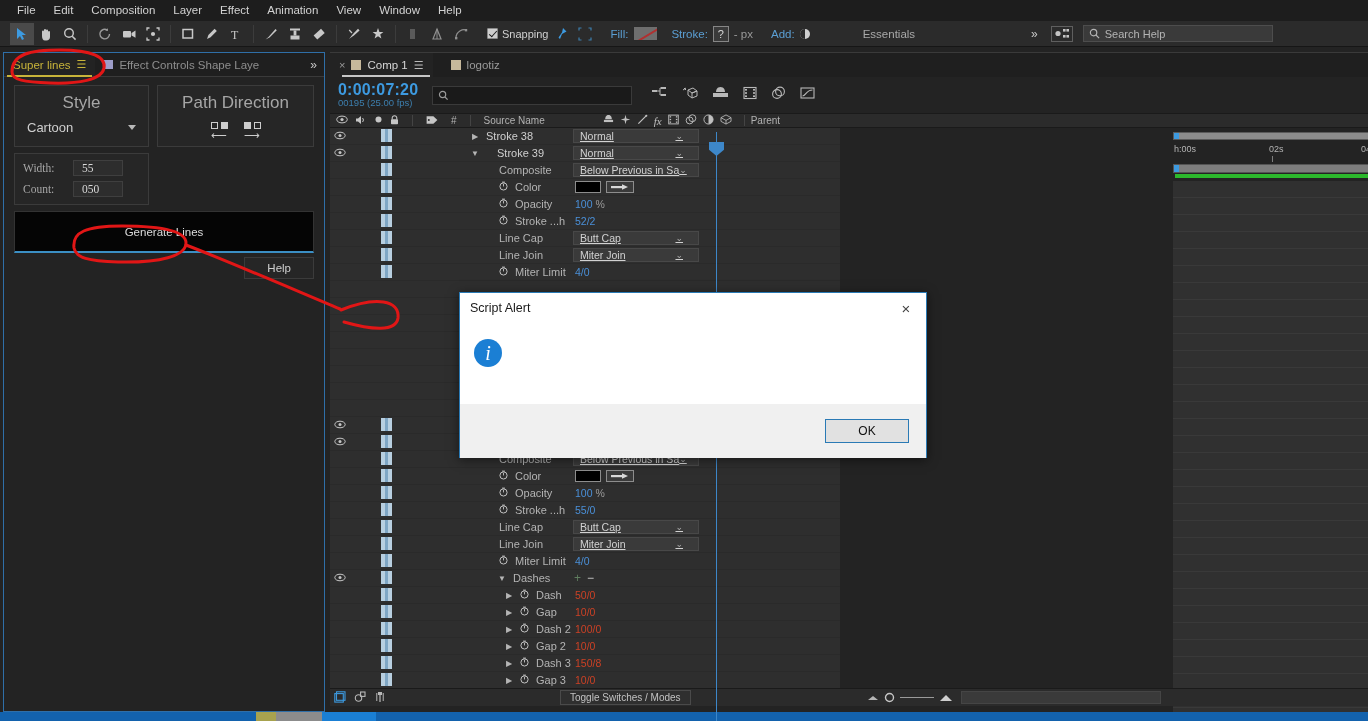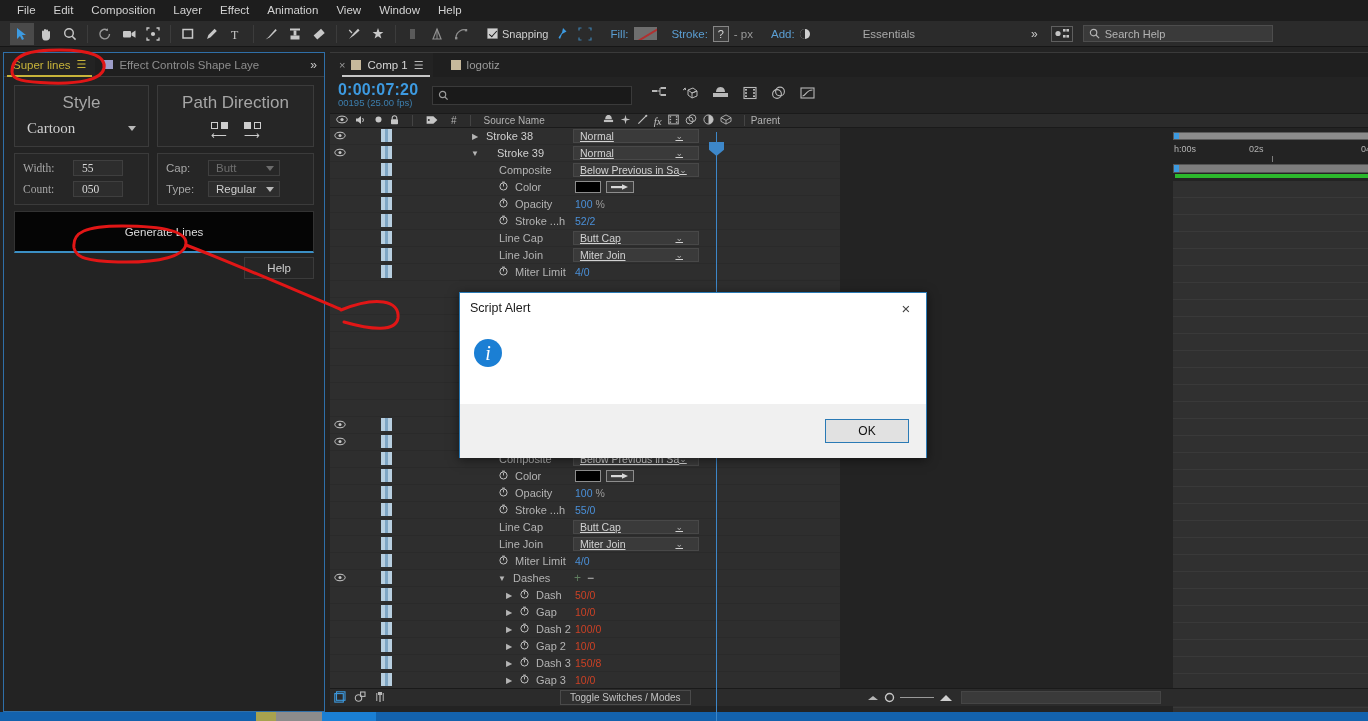--- a/index.html
+++ b/index.html
@@ -102,21 +102,21 @@
   .sl-box {
     border: 1px solid #3b3b3b; background: #262626; padding: 7px 8px;
   }
   .sl-box.style { width: 135px; }
   .sl-box.path { flex: 1; }
   .sl-box.dims { width: 135px; padding: 6px 8px 7px; font-family: Liberation Serif, serif; }
   .sl-box.capt { flex: 1; padding: 6px 8px 7px; }
   .sl-h { color: #a6a6a6; font-size: 17px; text-align: center; margin-bottom: 7px; }
   .sl-sel {
     display: flex; align-items: center; justify-content: space-between;
-    color: #cfcfcf; font-size: 15px; padding: 0 4px; font-family: Liberation Serif, serif;
+    color: #cfcfcf; font-size: 13px; padding: 0 4px;
   }
   .caret { width:0;height:0;border-left:4px solid transparent;border-right:4px solid transparent;border-top:5px solid #b8b8b8; }
   .caret.dim { border-top-color:#6c6c6c; }
   .pathdir { display: flex; justify-content: center; gap: 16px; align-items: center; padding-top: 2px; }
   .pd { display: flex; flex-direction: column; align-items: center; gap: 2px; }
   .pd .sqs { display: flex; gap: 3px; }
   .pd .sq { width: 7px; height: 7px; border: 1px solid #cdcdcd; }
   .pd .sq.f { background: #cdcdcd; }
   .pd .arw { color: #cdcdcd; font-size: 11px; line-height: 8px; }
   .fieldrow { display: flex; align-items: center; margin-bottom: 5px; }
@@ -535,36 +535,20 @@
 
       <div class="sl-row">
         <div class="sl-box dims">
           <div class="fieldrow">
             <span class="fl">Width:</span>
             <span class="fieldval">55</span>
           </div>
           <div class="fieldrow" style="margin-bottom:0">
             <span class="fl">Count:</span>
             <span class="fieldval">050</span>
-          </div>
-        </div>
-        <div class="sl-box capt">
-          <div class="fieldrow">
-            <span class="fl w2">Cap:</span>
-            <span class="fieldsel dim">
-              <span>Butt</span>
-              <span class="caret dim"></span>
-            </span>
-          </div>
-          <div class="fieldrow" style="margin-bottom:0">
-            <span class="fl w2">Type:</span>
-            <span class="fieldsel">
-              <span>Regular</span>
-              <span class="caret"></span>
-            </span>
           </div>
         </div>
       </div>
 
       <div class="genbtn">Generate Lines</div>
       <div class="helprow">
         <div class="helpbtn">Help</div>
       </div>
     </div>
   </div>
@@ -1035,21 +1019,21 @@
           <span class="valnum red">10/0</span>
         </div>
       </div>
 
     <div class="tl-workbar">
       <div class="h" style="left:0"></div>
 
     </div>
     <div class="tl-ruler">
         <span class="tk" style="left: 1px;">h:00s</span>
-        <span class="tk" style="left: 76px;">02s</span>
+        <span class="tk" style="left: 96px;">02s</span>
         <span class="tick" style="left: 98.5px;"></span>
         <span class="tk" style="left: 188px;">04s</span>
       </div>
     <div class="tl-bar2">
       <div class="h" style="left:0"></div>
 
     </div>
     <div class="greenbar"></div>
     <div class="grid">
         <div class="gline" style="top: 16px;"></div>

